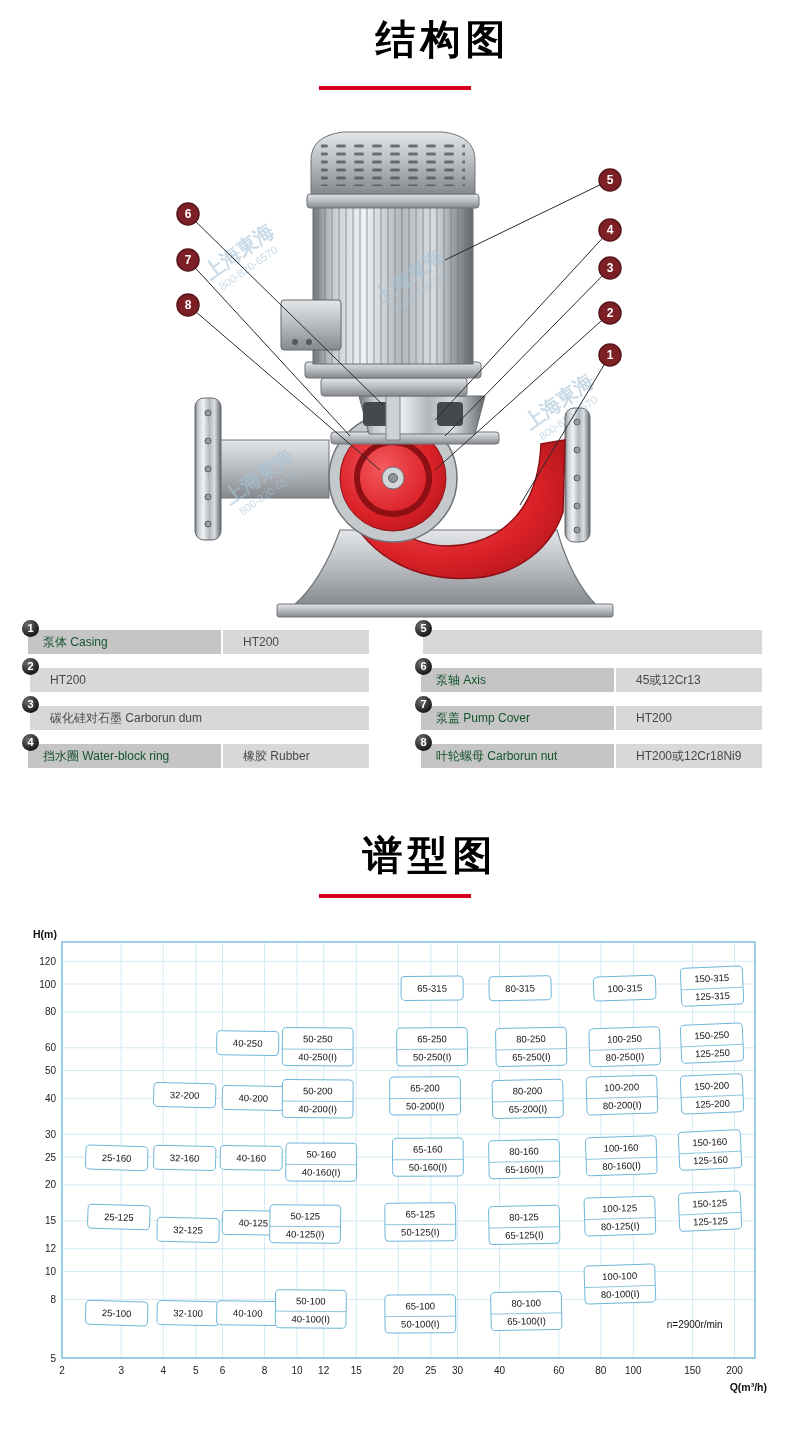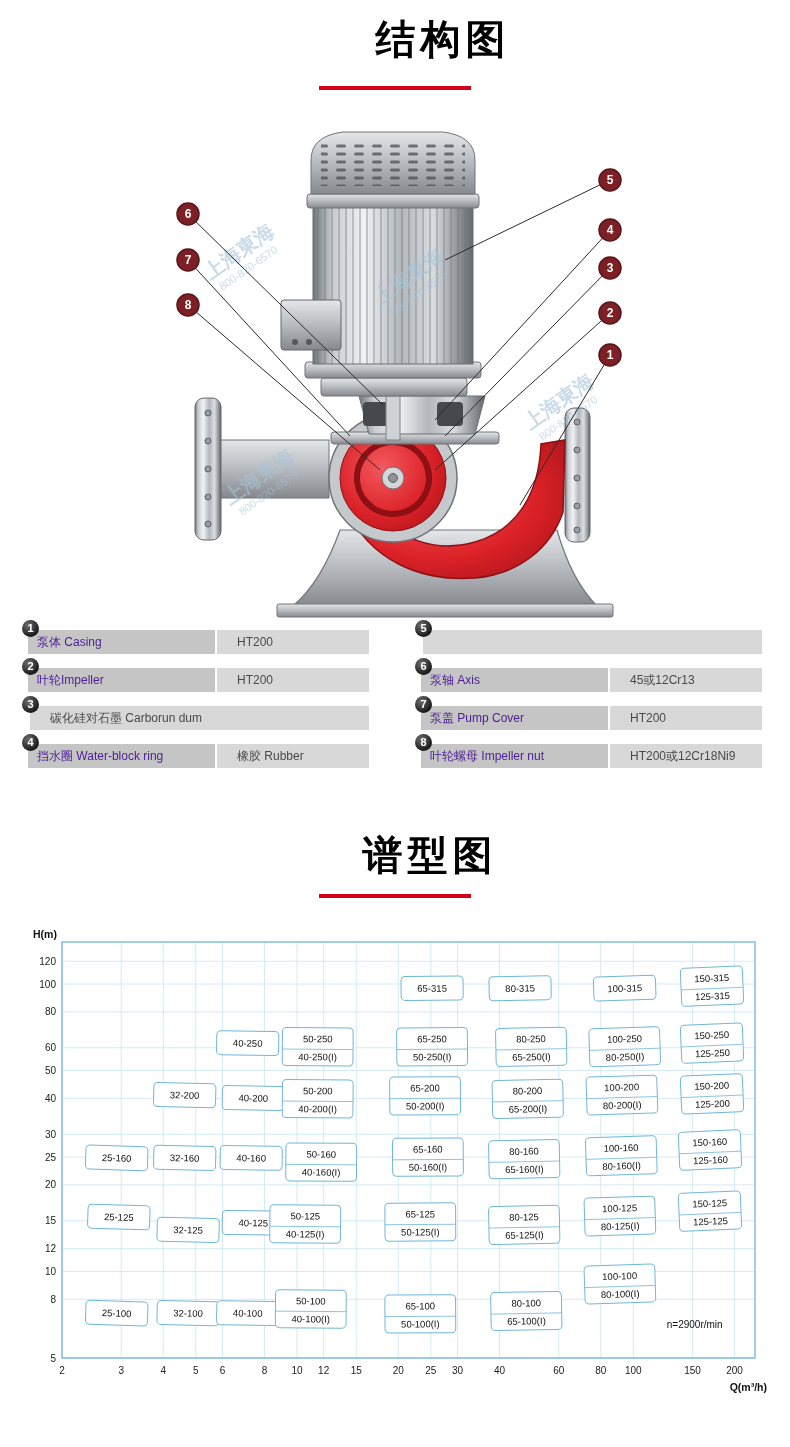--- a/index.html
+++ b/index.html
@@ -20,22 +20,22 @@
   .wm2{font-size:11px;fill:#a7c4d8;opacity:.6;}
   .callout-line{stroke:#2b2b2b;stroke-width:1;}
   .callout-num{font-size:12px;font-weight:bold;fill:#fff;}
 
   #parts{position:absolute;left:28px;top:630px;width:734px;display:flex;gap:52px;}
   .parts-col{width:341px;}
   .part-row{position:relative;display:flex;height:24px;margin-bottom:14px;}
   .badge{position:absolute;left:-6px;top:-10px;width:17px;height:17px;border-radius:50%;
     background:radial-gradient(circle at 35% 30%, #6d6d6d, #151515 75%);
     color:#fff;font-size:11px;line-height:17px;text-align:center;font-weight:bold;z-index:2;}
-  .plabel{width:178px;background:#c5c5c5;color:#4c1d95;font-size:12px;line-height:24px;
-    padding-left:9px;white-space:nowrap;overflow:hidden;}
+  .plabel{width:178px;background:#c5c5c5;color:#14532d;font-size:12px;line-height:24px;
+    padding-left:15px;white-space:nowrap;overflow:hidden;}
   .pvalue{flex:1;margin-left:2px;background:#d8d8d8;color:#494949;font-size:12px;line-height:24px;
     padding-left:20px;white-space:nowrap;overflow:hidden;}
 
   #chart-svg{position:absolute;left:15px;top:926px;}
   .grid{stroke:#d3eaf5;stroke-width:1;}
   .frame{fill:none;stroke:#6fb7d8;stroke-width:1.3;}
   .cell{fill:#ffffff;stroke:#6fb7d8;stroke-width:1;}
   .cell-div{stroke:#6fb7d8;stroke-width:.8;}
   .tick{font-size:10px;fill:#222;}
   .rlabel{font-size:9.5px;fill:#111;}
@@ -202,21 +202,20 @@
 
   <div id="parts">
     <div class="parts-col" id="parts-left">
         <div class="part-row">
           <span class="badge">1</span>
           <span class="plabel">泵体 Casing</span>
           <span class="pvalue">HT200</span>
         </div>
         <div class="part-row">
           <span class="badge">2</span>
-          <span class="plabel">叶轮Impeller</span>
           <span class="pvalue">HT200</span>
         </div>
         <div class="part-row">
           <span class="badge">3</span>
           <span class="pvalue">碳化硅对石墨 Carborun dum</span>
         </div>
         <div class="part-row">
           <span class="badge">4</span>
           <span class="plabel">挡水圈 Water-block ring</span>
           <span class="pvalue">橡胶 Rubber</span>
@@ -232,21 +231,21 @@
           <span class="plabel">泵轴 Axis</span>
           <span class="pvalue">45或12Cr13</span>
         </div>
         <div class="part-row">
           <span class="badge">7</span>
           <span class="plabel">泵盖 Pump Cover</span>
           <span class="pvalue">HT200</span>
         </div>
         <div class="part-row">
           <span class="badge">8</span>
-          <span class="plabel">叶轮螺母 Impeller nut</span>
+          <span class="plabel">叶轮螺母 Carborun nut</span>
           <span class="pvalue">HT200或12Cr18Ni9</span>
         </div>
       </div>
   </div>
 
   <h1 class="section-title" id="spectrum-title">谱型图</h1>
   <div class="red-bar" id="bar2"></div>
 
   <svg id="chart-svg" width="760" height="495" viewBox="0 0 760 495">
       <line x1="47" y1="16" x2="47" y2="432" class="grid"></line>

